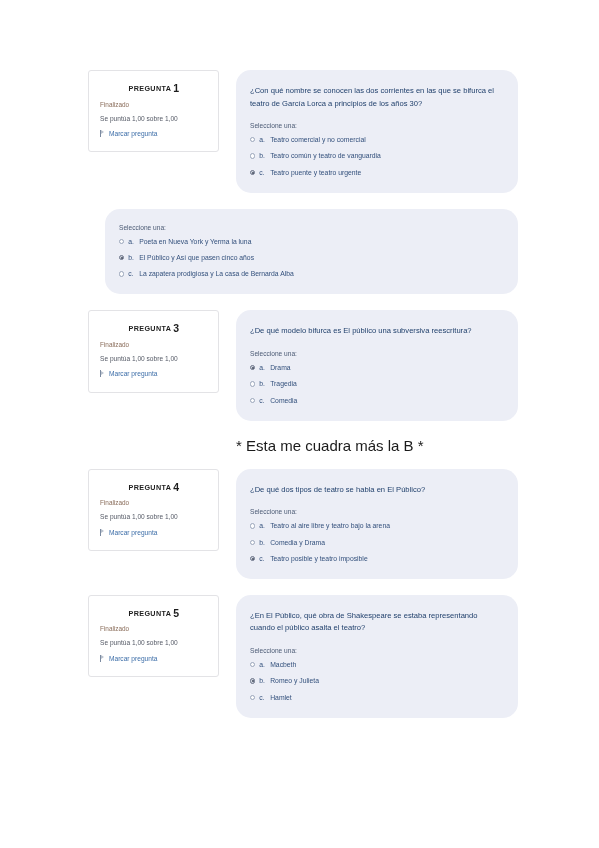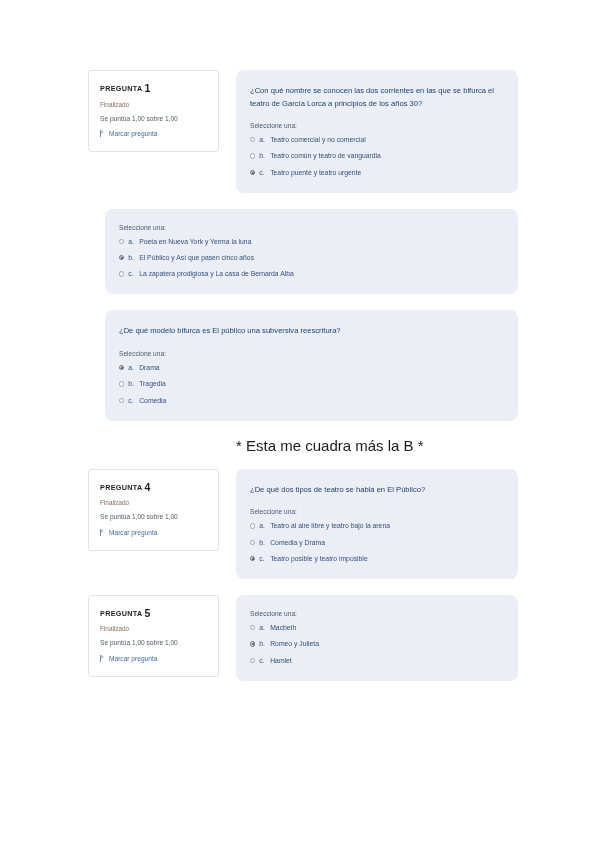--- a/index.html
+++ b/index.html
@@ -42,20 +42,21 @@
     padding: 12px 10px 14px 11px;
     min-height: 72px;
   }
   .qinfo-title {
     font-size: 7.2px;
     font-weight: bold;
     letter-spacing: 0.35px;
     color: #1d1d1d;
     margin-bottom: 7px;
     line-height: 1;
+    text-align: center;
   }
   .qinfo-title .qnum {
     font-size: 10.5px;
     font-weight: bold;
     margin-left: 2px;
     vertical-align: -1px;
   }
   .qinfo-state {
     font-size: 6.4px;
     color: #8a6d5a;
@@ -97,21 +98,21 @@
     width: 0; height: 0;
     border-top: 2px solid transparent;
     border-bottom: 2px solid transparent;
     border-left: 3.6px solid #b8c0cc;
   }
 
   .qbody {
     margin-left: 17px;
     flex: 1;
     background: #eceef6;
-    border-radius: 8px;
+    border-radius: 15px;
     padding: 15px 16px 16px 14px;
     box-sizing: border-box;
   }
   .qtext {
     font-size: 7.6px;
     color: #1f3f6b;
     line-height: 1.65;
     margin-bottom: 12px;
   }
   .select-label {
@@ -221,90 +222,102 @@
         </div>
         <div class="opt">
           <span class="radio"></span>
           <span class="opt-letter">c.</span>
           <span class="opt-text">La zapatera prodigiosa y La casa de Bernarda Alba</span>
         </div>
       </div>
     </div>
 
     <div class="qblock">
-      <div class="qbody">
-        <div class="qtext">¿De qué modelo bifurca es El público una subversiva reescritura?</div>
-        <div class="select-label">Seleccione una:</div>
-        <div class="opt">
-          <span class="radio checked"></span>
-          <span class="opt-letter">a.</span>
-          <span class="opt-text">Drama</span>
-        </div>
-        <div class="opt">
-          <span class="radio"></span>
-          <span class="opt-letter">b.</span>
-          <span class="opt-text">Tragedia</span>
-        </div>
-        <div class="opt">
-          <span class="radio"></span>
-          <span class="opt-letter">c.</span>
-          <span class="opt-text">Comedia</span>
-        </div>
-      </div>
-    </div>
-
-    <div class="note">* Esta me cuadra más la B *</div>
-
-    <div class="qblock">
       <div class="qinfo">
         <div class="qinfo-title">
-          <span>PREGUNTA</span><span class="qnum">4</span>
+          <span>PREGUNTA</span><span class="qnum">3</span>
         </div>
         <div class="qinfo-state">Finalizado</div>
         <div class="qinfo-grade">Se puntúa 1,00 sobre 1,00</div>
         <div class="qinfo-flag">
           <span class="flag-icon"></span>
           <span>Marcar pregunta</span>
         </div>
       </div>
       <div class="qbody">
-        <div class="qtext">¿De qué dos tipos de teatro se habla en El Público?</div>
-        <div class="select-label">Seleccione una:</div>
-        <div class="opt">
-          <span class="radio"></span>
-          <span class="opt-letter">a.</span>
-          <span class="opt-text">Teatro al aire libre y teatro bajo la arena</span>
-        </div>
-        <div class="opt">
-          <span class="radio"></span>
-          <span class="opt-letter">b.</span>
-          <span class="opt-text">Comedia y Drama</span>
-        </div>
-        <div class="opt">
-          <span class="radio checked"></span>
-          <span class="opt-letter">c.</span>
-          <span class="opt-text">Teatro posible y teatro imposible</span>
-        </div>
-      </div>
-    </div>
-
+        <div class="qtext">¿De qué modelo bifurca es El público una subversiva reescritura?</div>
+        <div class="select-label">Seleccione una:</div>
+        <div class="opt">
+          <span class="radio checked"></span>
+          <span class="opt-letter">a.</span>
+          <span class="opt-text">Drama</span>
+        </div>
+        <div class="opt">
+          <span class="radio"></span>
+          <span class="opt-letter">b.</span>
+          <span class="opt-text">Tragedia</span>
+        </div>
+        <div class="opt">
+          <span class="radio"></span>
+          <span class="opt-letter">c.</span>
+          <span class="opt-text">Comedia</span>
+        </div>
+      </div>
+    </div>
+
+    <div class="note">* Esta me cuadra más la B *</div>
 
     <div class="qblock">
       <div class="qinfo">
         <div class="qinfo-title">
-          <span>PREGUNTA</span><span class="qnum">5</span>
+          <span>PREGUNTA</span><span class="qnum">4</span>
         </div>
         <div class="qinfo-state">Finalizado</div>
         <div class="qinfo-grade">Se puntúa 1,00 sobre 1,00</div>
         <div class="qinfo-flag">
           <span class="flag-icon"></span>
           <span>Marcar pregunta</span>
         </div>
       </div>
       <div class="qbody">
+        <div class="qtext">¿De qué dos tipos de teatro se habla en El Público?</div>
+        <div class="select-label">Seleccione una:</div>
+        <div class="opt">
+          <span class="radio"></span>
+          <span class="opt-letter">a.</span>
+          <span class="opt-text">Teatro al aire libre y teatro bajo la arena</span>
+        </div>
+        <div class="opt">
+          <span class="radio"></span>
+          <span class="opt-letter">b.</span>
+          <span class="opt-text">Comedia y Drama</span>
+        </div>
+        <div class="opt">
+          <span class="radio checked"></span>
+          <span class="opt-letter">c.</span>
+          <span class="opt-text">Teatro posible y teatro imposible</span>
+        </div>
+      </div>
+    </div>
+
+
+    <div class="qblock">
+      <div class="qinfo">
+        <div class="qinfo-title">
+          <span>PREGUNTA</span><span class="qnum">5</span>
+        </div>
+        <div class="qinfo-state">Finalizado</div>
+        <div class="qinfo-grade">Se puntúa 1,00 sobre 1,00</div>
+        <div class="qinfo-flag">
+          <span class="flag-icon"></span>
+          <span>Marcar pregunta</span>
+        </div>
+      </div>
+      <div class="qbody">
+        <div class="qtext">¿En El Público, qué obra de Shakespeare se estaba representando cuando el público asalta el teatro?</div>
         <div class="select-label">Seleccione una:</div>
         <div class="opt">
           <span class="radio"></span>
           <span class="opt-letter">a.</span>
           <span class="opt-text">Macbeth</span>
         </div>
         <div class="opt">
           <span class="radio checked"></span>
           <span class="opt-letter">b.</span>
           <span class="opt-text">Romeo y Julieta</span>

